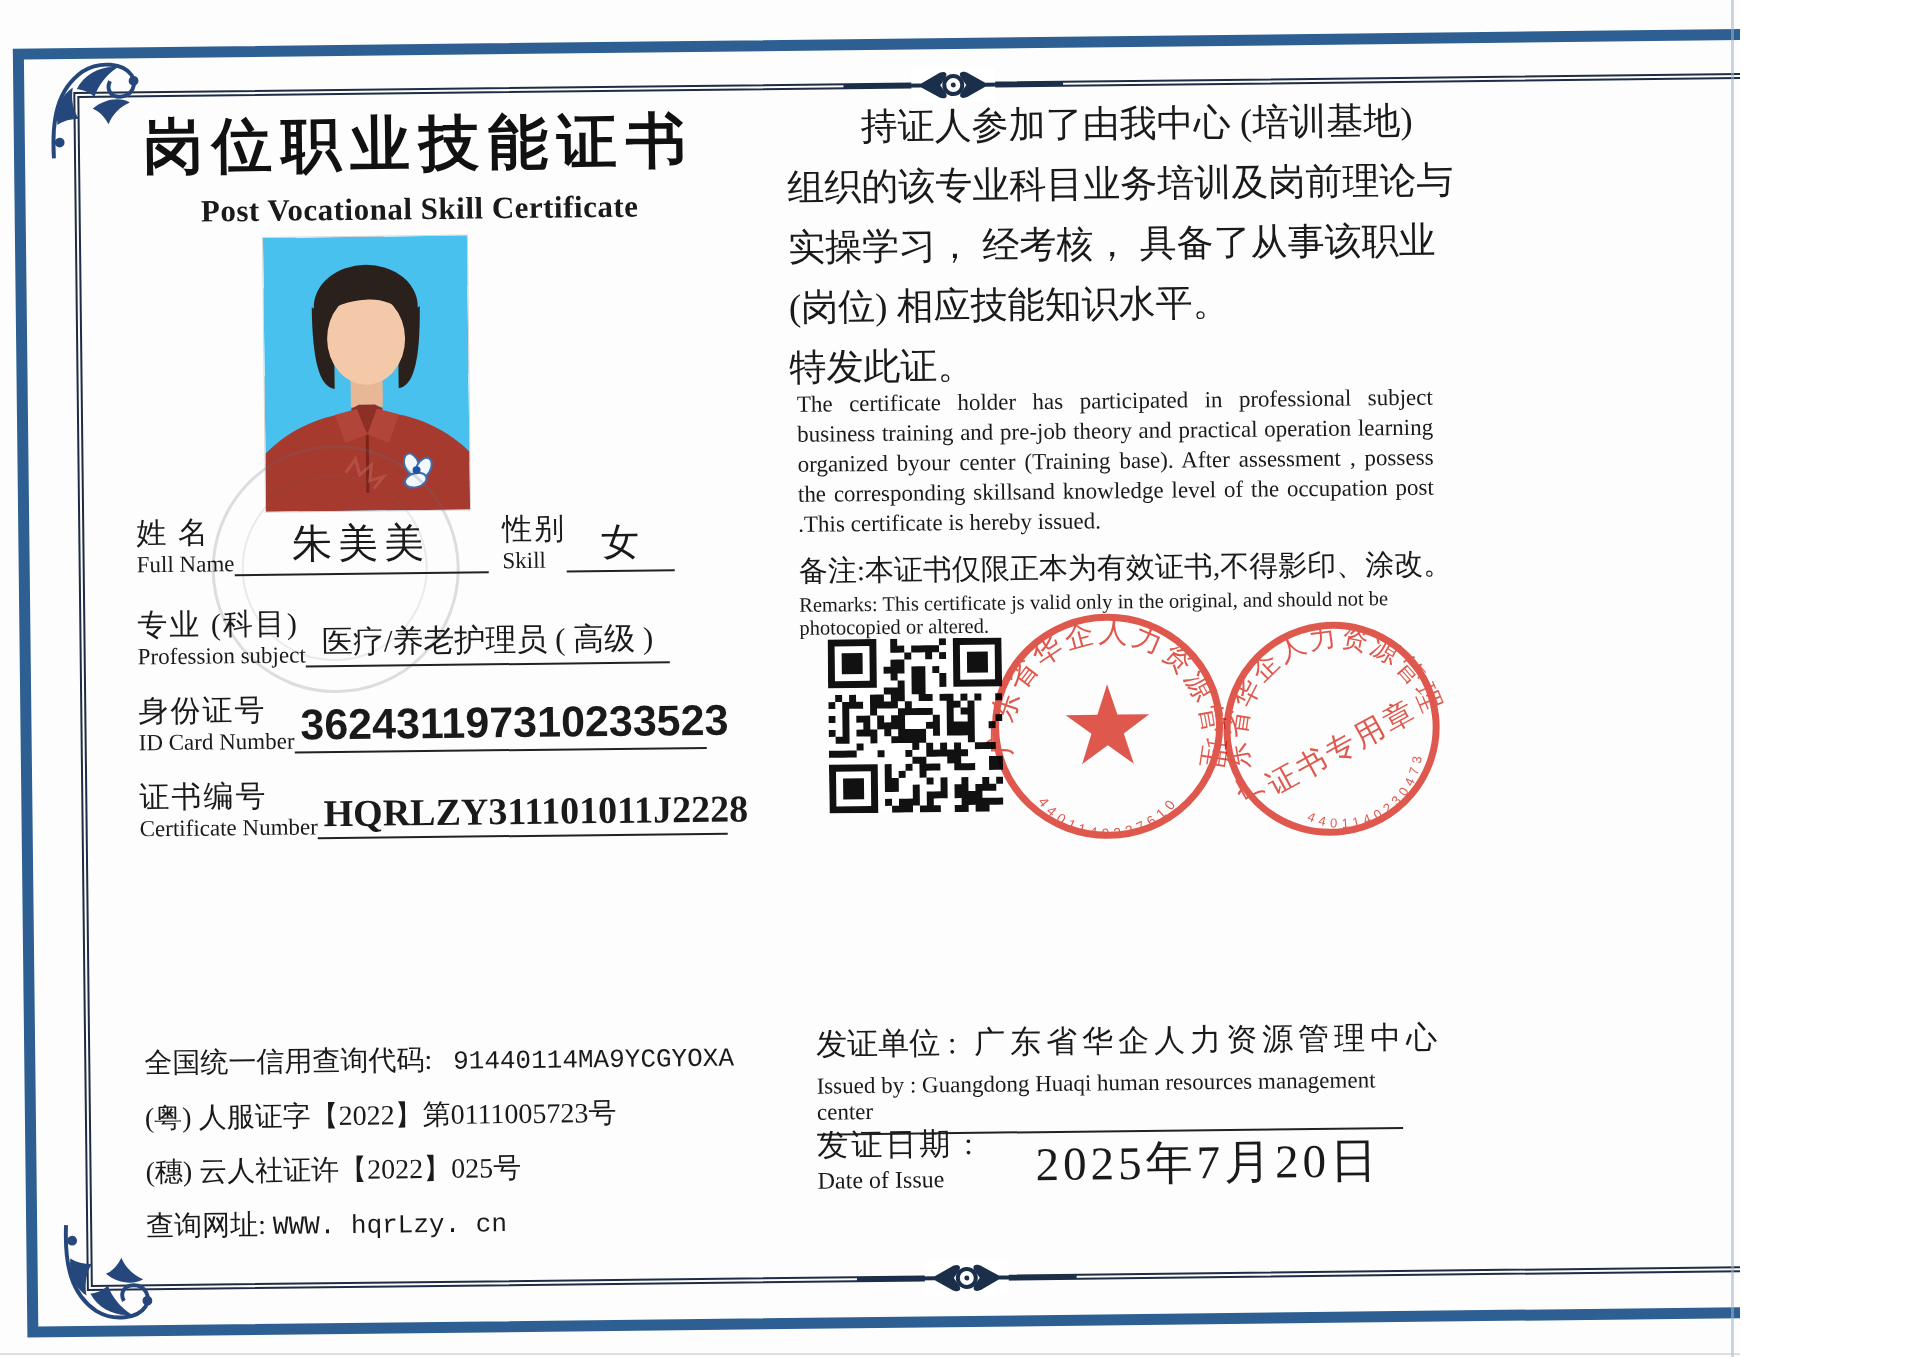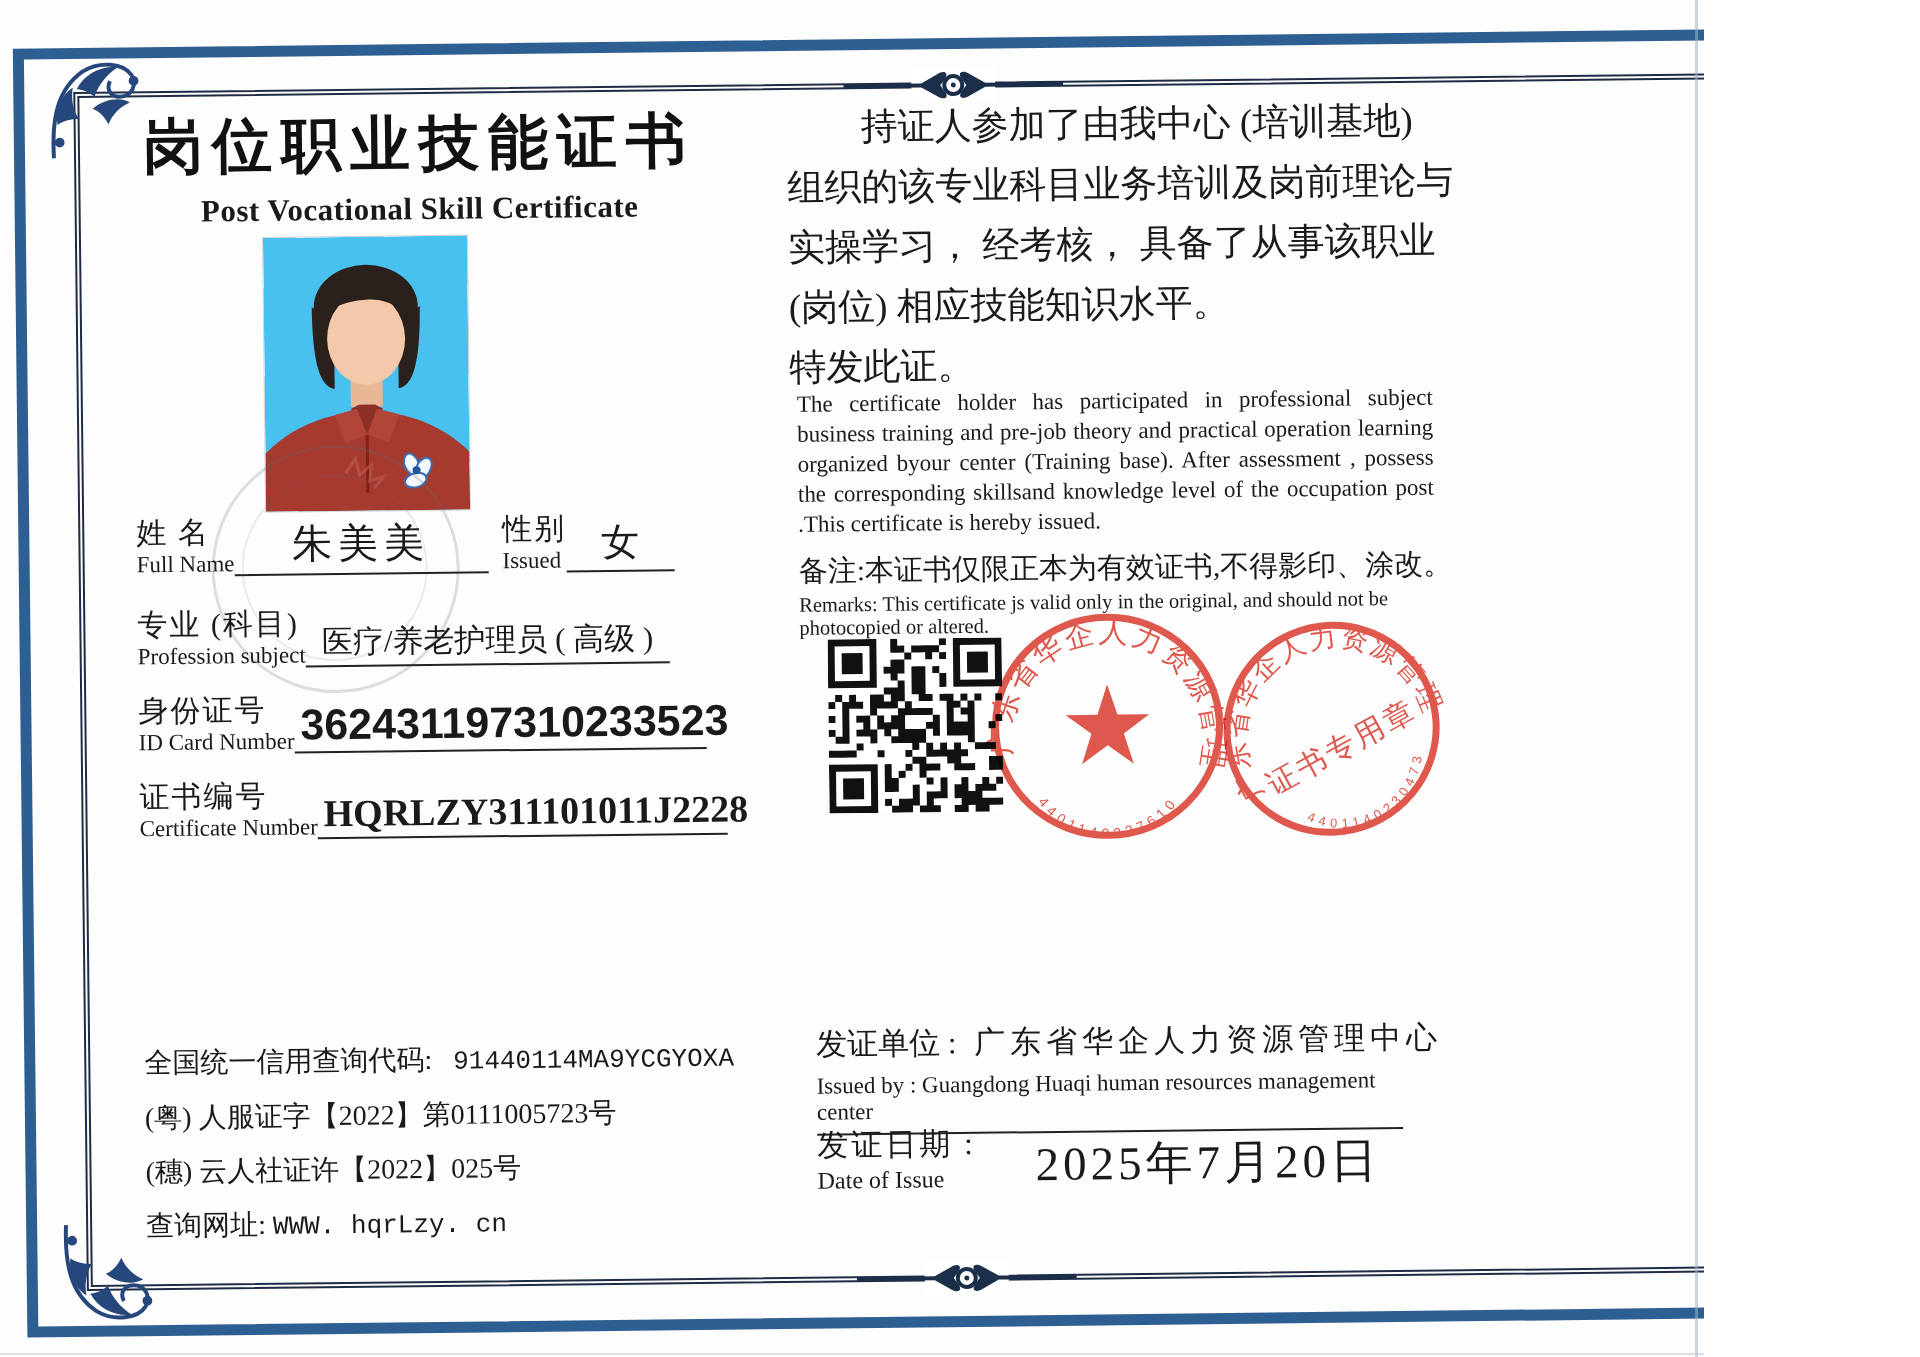--- a/index.html
+++ b/index.html
@@ -1,17 +1,17 @@
 <!DOCTYPE html>
 <html><head>
 <meta charset="utf-8">
 <style>
   html,body{margin:0;padding:0;background:#ffffff;}
   .page{position:relative;width:1704px;height:1357px;background:#fdfdfd;overflow:hidden;
-        font-family:"Liberation Serif","DejaVu Serif",serif;color:#1a1a1a;}
+        font-family:"Liberation Serif","DejaVu Serif",serif;color:#1a1a1a;padding-left:36px;}
   .sheet{position:absolute;left:0;top:0;width:1920px;height:1357px;
          transform:rotate(-0.65deg);transform-origin:50% 50%;}
   
   .outer-frame{position:absolute;left:20px;top:38px;right:28px;bottom:30px;
                border:11px solid #2d5f92;}
   .inner-frame{position:absolute;left:80px;top:82px;right:88px;bottom:76px;
                border:6px double #1e2d45;}
   .corner{position:absolute;width:108px;height:108px;}
   .corner svg{width:100%;height:100%;}
   .corner.tl{left:54px;top:46px;}
@@ -164,21 +164,21 @@
 
     <div class="row row-name">
       <div class="lbl">
         <div class="cn">姓 名</div>
         <div class="en">Full Name</div>
       </div>
       <div class="val v-name">朱美美</div>
       <div class="gap"></div>
       <div class="lbl">
         <div class="cn">性别</div>
-        <div class="en">Issued</div>
+        <div class="en">Skill</div>
       </div>
       <div class="val v-gender">女</div>
     </div>
 
     <div class="row row-prof">
       <div class="lbl">
         <div class="cn">专业 (科目)</div>
         <div class="en">Profession subject</div>
       </div>
       <div class="val v-prof">医疗/养老护理员 ( 高级 )</div>

